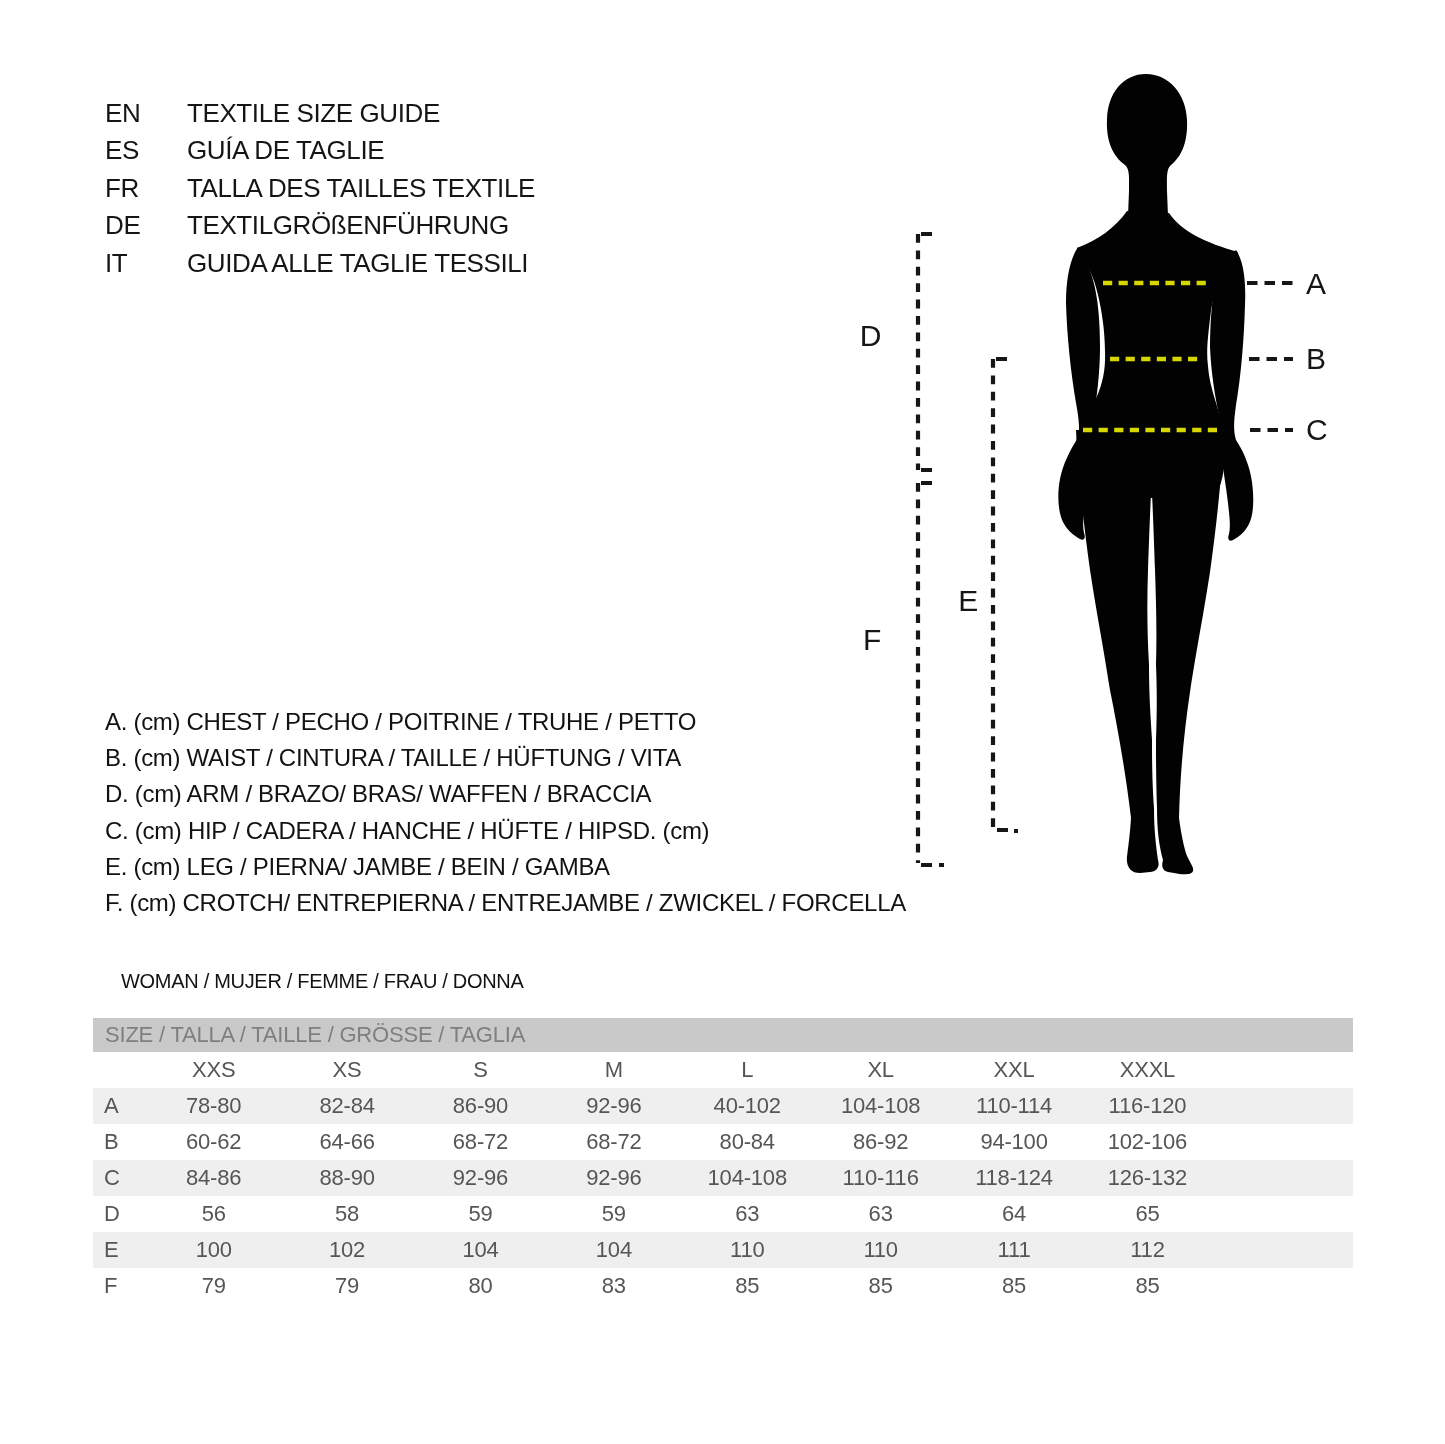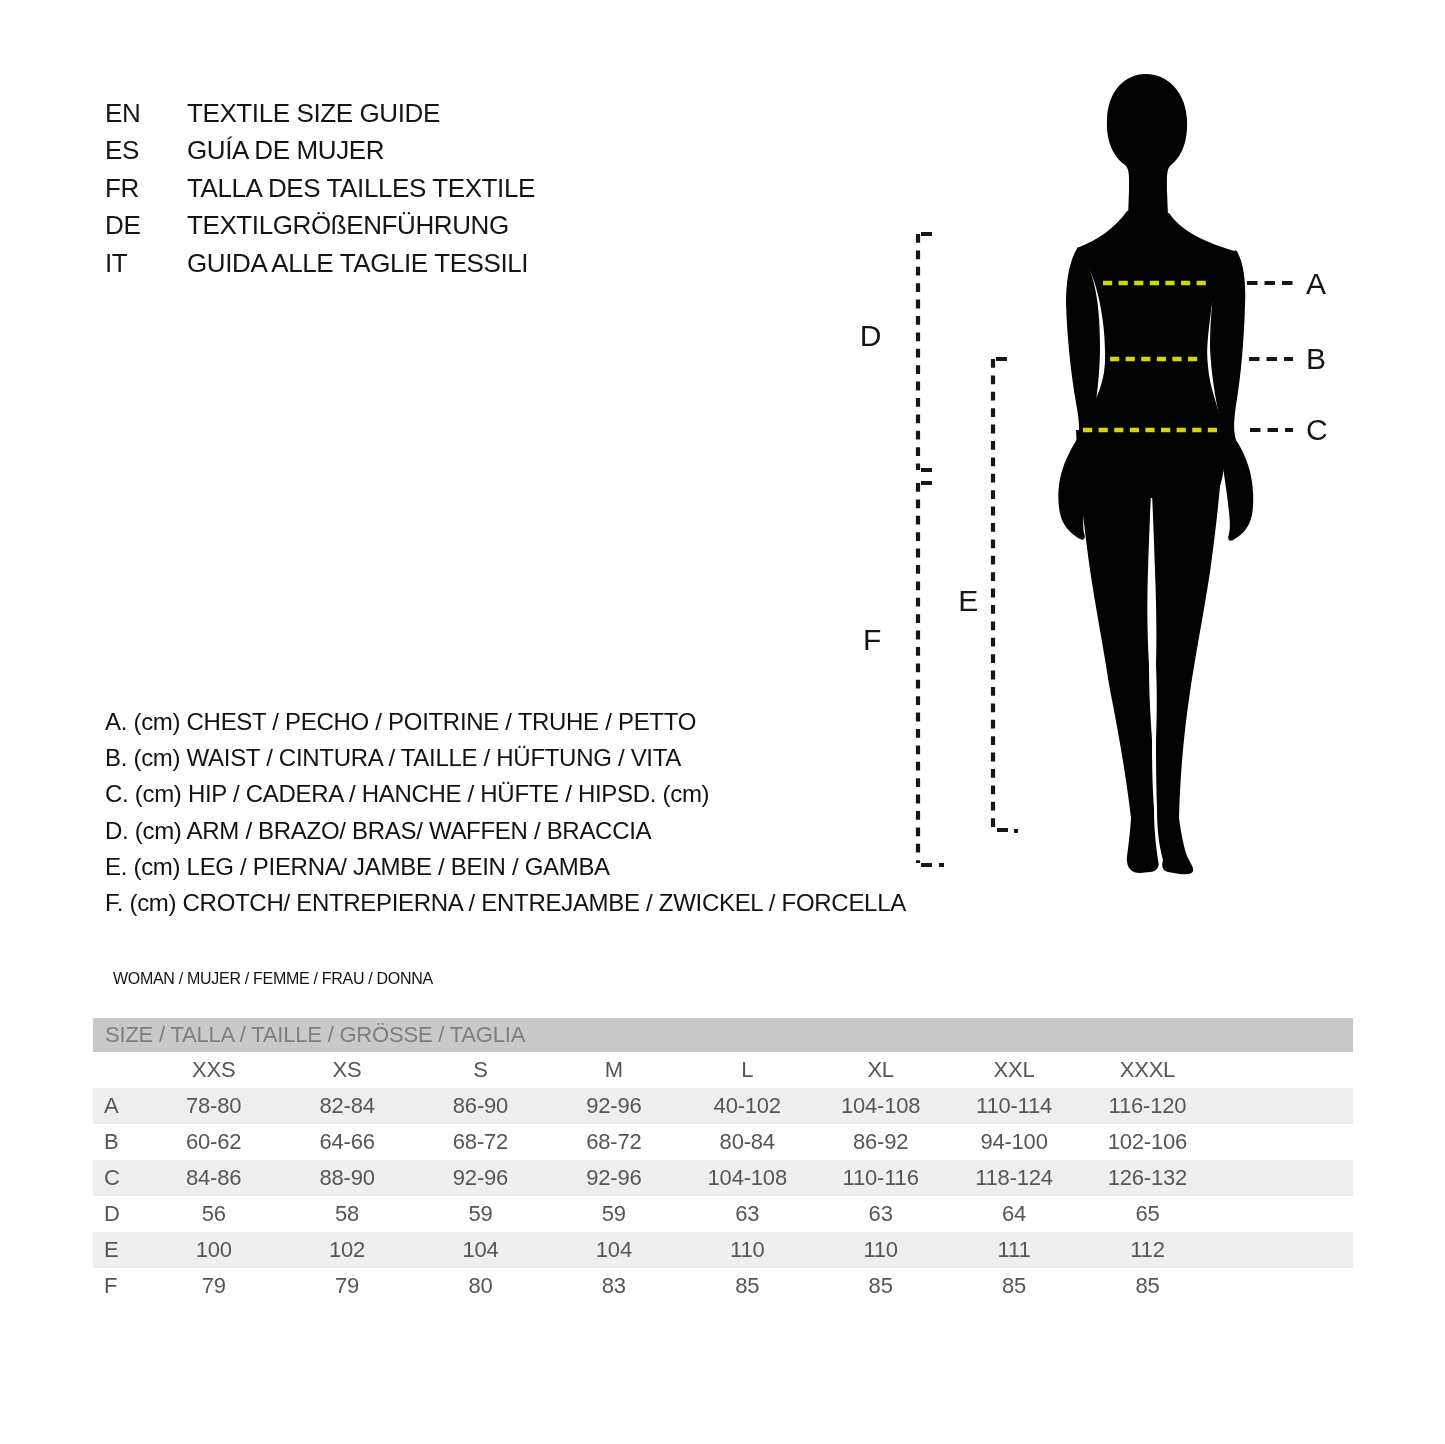--- a/index.html
+++ b/index.html
@@ -19,21 +19,21 @@
   .figure{position:absolute;left:0;top:0;}
   .figure text{font-family:"Liberation Sans", sans-serif;font-size:30px;fill:#161616;letter-spacing:-0.5px;}
   .sil{fill:#020202;stroke:none;}
   .dashv{stroke:#161616;stroke-width:4.2;stroke-dasharray:8.8 7.6;fill:none;}
   .dashh{stroke:#161616;stroke-width:4.2;stroke-dasharray:10.5 7;fill:none;}
   .dashy{stroke-width:4.6;stroke-dasharray:9.2 6.4;fill:none;}
   .tick{stroke:#161616;stroke-width:4;fill:none;}
   
   .measures{position:absolute;left:105px;top:704px;font-size:24px;line-height:36.2px;letter-spacing:-0.3px;color:#121212;}
   
-  .woman{position:absolute;left:113px;top:970px;font-size:16px;letter-spacing:-0.3px;color:#121212;}
+  .woman{position:absolute;left:121px;top:970px;font-size:20px;letter-spacing:-0.3px;color:#121212;}
   
   .table{position:absolute;left:93px;top:1018px;width:1260px;font-size:22px;color:#565656;letter-spacing:-0.2px;}
   .size-bar{height:34px;background:#c9c9c9;color:#7f7f7f;display:flex;align-items:center;padding-left:12px;box-sizing:border-box;font-size:22px;text-align:center;}
   .trow{display:flex;height:36px;align-items:center;}
   .trow.alt{background:#efefef;}
   .cell{display:block;}
   .cell.letter{flex:0 0 54px;width:54px;padding-left:11px;box-sizing:border-box;}
   .cell.val{flex:0 0 133.4px;width:133.4px;text-align:center;}
 </style>
 </head>
@@ -41,21 +41,21 @@
 
 <div class="canvas">
 
   <div class="langs">
       <div class="lang-row">
         <span class="lang-code">EN</span>
         <span class="lang-title">TEXTILE SIZE GUIDE</span>
       </div>
       <div class="lang-row">
         <span class="lang-code">ES</span>
-        <span class="lang-title">GUÍA DE MUJER</span>
+        <span class="lang-title">GUÍA DE TAGLIE</span>
       </div>
       <div class="lang-row">
         <span class="lang-code">FR</span>
         <span class="lang-title">TALLA DES TAILLES TEXTILE</span>
       </div>
       <div class="lang-row">
         <span class="lang-code">DE</span>
         <span class="lang-title">TEXTILGRÖßENFÜHRUNG</span>
       </div>
       <div class="lang-row">
@@ -183,22 +183,22 @@
       <text x="1306" y="440">C</text>
       <text x="881" y="346" text-anchor="end">D</text>
       <text x="968" y="611" text-anchor="middle">E</text>
       <text x="872" y="650" text-anchor="middle">F</text>
     </g>
   </svg>
 
   <div class="measures">
       <div class="measure-line">A. (cm) CHEST / PECHO / POITRINE / TRUHE / PETTO</div>
       <div class="measure-line">B. (cm) WAIST / CINTURA / TAILLE / HÜFTUNG / VITA</div>
+      <div class="measure-line">D. (cm) ARM / BRAZO/ BRAS/ WAFFEN / BRACCIA</div>
       <div class="measure-line">C. (cm) HIP / CADERA / HANCHE / HÜFTE / HIPSD. (cm)</div>
-      <div class="measure-line">D. (cm) ARM / BRAZO/ BRAS/ WAFFEN / BRACCIA</div>
       <div class="measure-line">E. (cm) LEG / PIERNA/ JAMBE / BEIN / GAMBA</div>
       <div class="measure-line">F. (cm) CROTCH/ ENTREPIERNA / ENTREJAMBE / ZWICKEL / FORCELLA</div>
     </div>
 
   <div class="woman">WOMAN / MUJER / FEMME / FRAU / DONNA</div>
 
   <div class="table">
     <div class="size-bar">
       <span>SIZE / TALLA / TAILLE / GRÖSSE / TAGLIA</span>
     </div>

